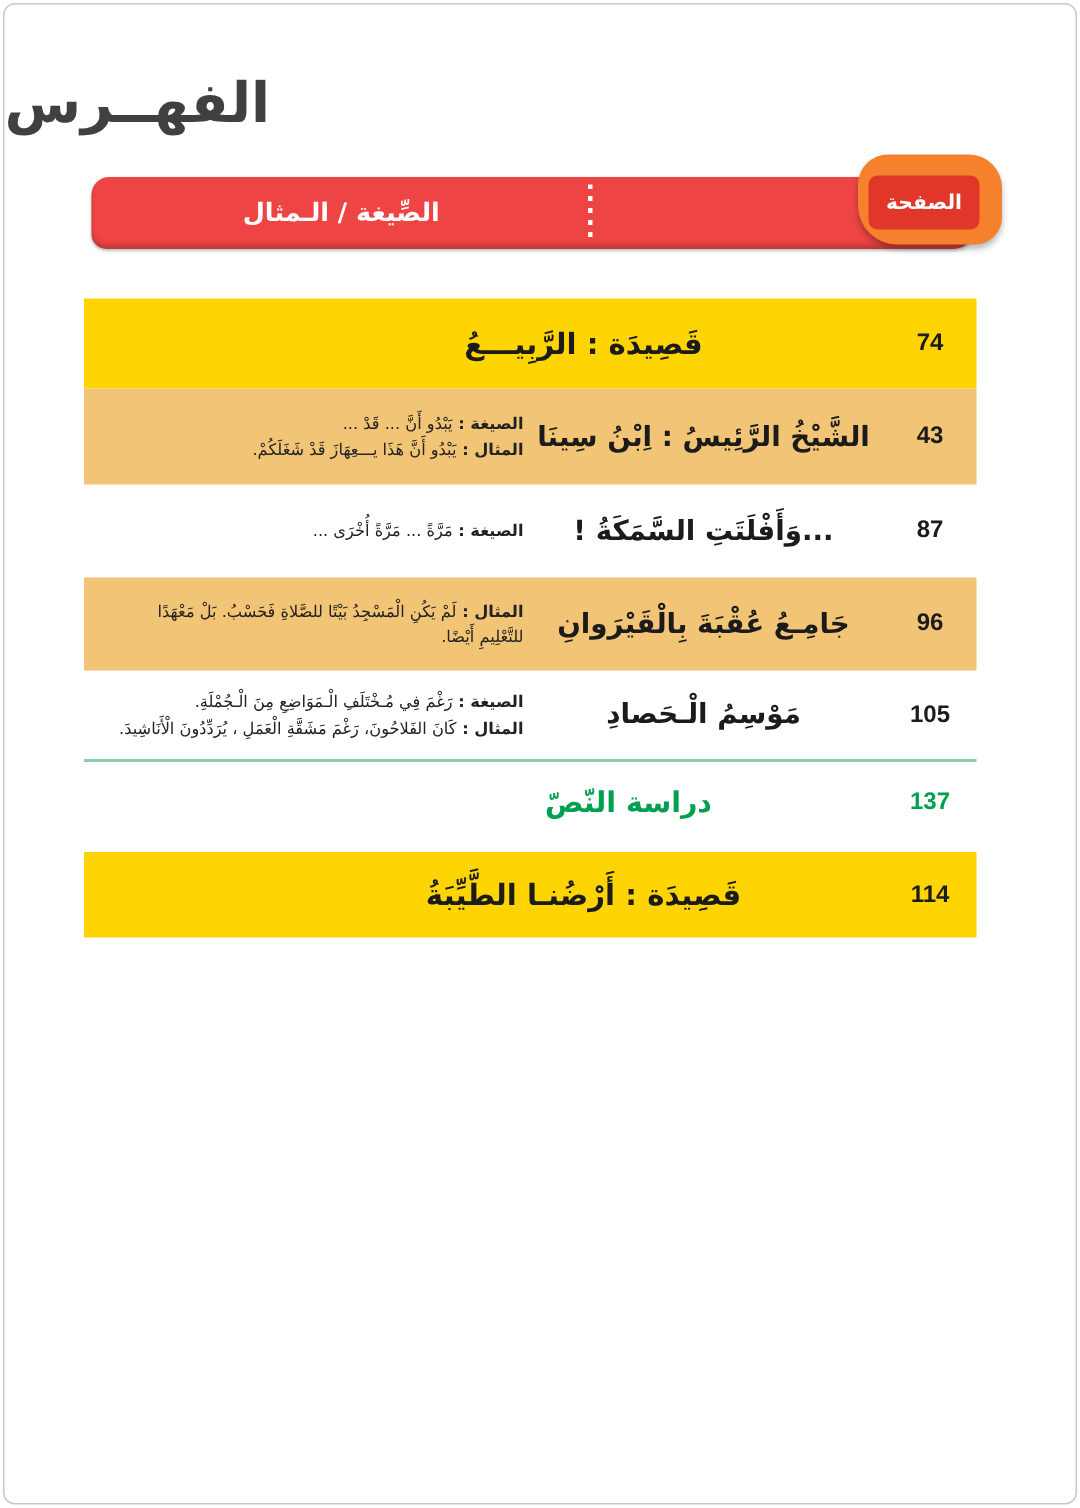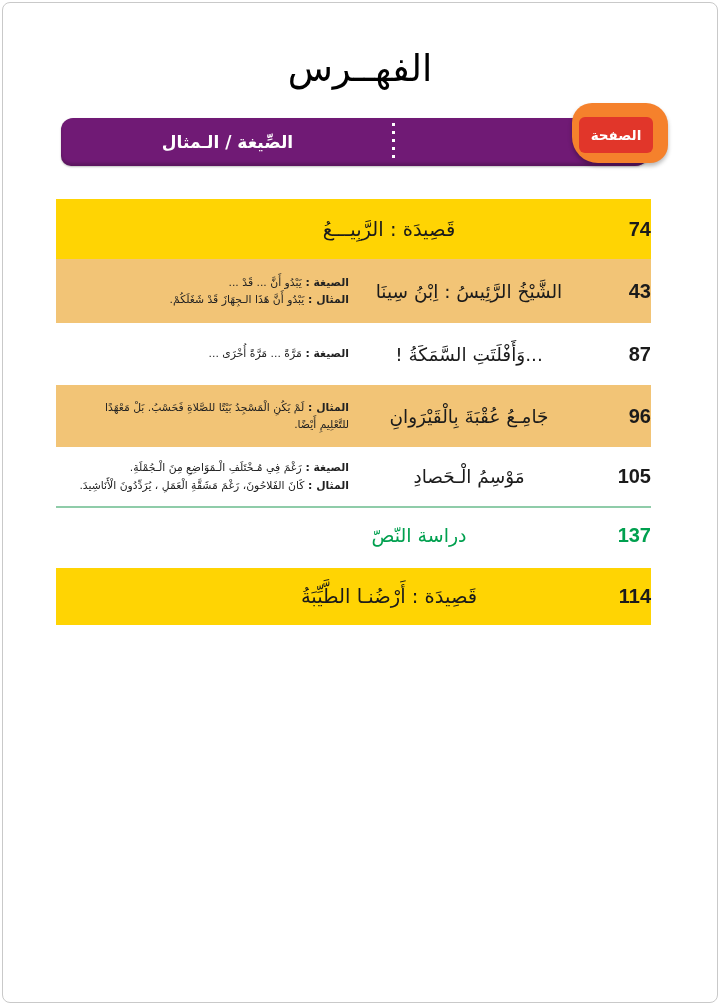--- a/index.html
+++ b/index.html
@@ -1,24 +1,24 @@
 <!DOCTYPE html>
 <html lang="ar"><head>
 <meta charset="utf-8">
 <style>
   html,body{margin:0;padding:0;background:#fff;}
   body{width:720px;height:1005px;position:relative;font-family:"DejaVu Sans",sans-serif;-webkit-font-smoothing:antialiased;}
   .sheet{position:absolute;inset:2px;background:#fff;border:1.5px solid #c9c9c9;border-radius:8px;overflow:hidden;}
 
-  .doc-title{position:absolute;top:44px;left:0;width:100%;text-align:center;
-    color:#000000;font-size:37px;font-weight:normal;letter-spacing:1px;}
+  .doc-title{position:absolute;top:44px;left:0;width:100%;text-align:left;
+    color:#404040;font-size:37px;font-weight:bold;letter-spacing:1px;}
 
   
   .header-bar{position:absolute;left:58px;top:115px;width:590px;height:48px;
-    background:#701a75;border-radius:12px 5px 16px 10px;
+    background:#ef4444;border-radius:12px 5px 16px 10px;
     box-shadow:inset 0 -3px 3px rgba(0,0,0,.18), 0 1px 2px rgba(0,0,0,.25);}
   .bar-label{position:absolute;top:0;height:48px;line-height:48px;text-align:center;
     color:#fff;font-weight:bold;font-size:17px;}
   .bar-label-format{left:0;width:333px;}
   .bar-label-title{left:333px;width:257px;}
   .dotted-divider{position:absolute;left:331px;top:5px;bottom:5px;width:3px;
     background:repeating-linear-gradient(to bottom,#fff 0 3px,transparent 3px 8px);}
 
   .page-tab{position:absolute;left:569px;top:100px;width:96px;height:60px;
     background:#F5812C;border-radius:20px 22px 18px 26px;
@@ -31,23 +31,23 @@
   .rows{position:absolute;left:53px;top:196px;width:595px;direction:rtl;}
   .row{display:flex;align-items:center;height:62px;color:#1b1b1b;}
   .rows>:nth-child(1){height:60px;}
   .rows>:nth-child(2){height:64px;}
   .rows>:nth-child(5){height:59px;}
   .rows>:nth-child(8){height:57px;margin-top:6px;}
   .row.yellow{background:#FFD403;}
   .row.tan{background:#F2C476;}
   .row.white{background:transparent;}
   .row.study{height:54px;color:#00A04F;}
-  .cell-num{width:62px;flex:0 0 62px;
-    font-family:"Liberation Sans","DejaVu Sans",sans-serif;font-weight:bold;font-size:20px;}
-  .cell-title{width:240px;flex:0 0 240px;text-align:center;font-weight:normal;font-size:18.5px;}
+  .cell-num{width:62px;flex:0 0 62px;text-align:center;
+    font-family:"Liberation Sans","DejaVu Sans",sans-serif;font-weight:bold;font-size:16px;}
+  .cell-title{width:240px;flex:0 0 240px;text-align:center;font-weight:bold;font-size:18.5px;}
   .row.yellow .cell-title{width:400px;flex:0 0 400px;font-size:19.5px;}
   .row.study .cell-title{width:340px;flex:0 0 340px;font-size:19px;}
   .cell-format{flex:1 1 auto;text-align:right;font-size:10.8px;line-height:1.6;color:#222;padding-left:23px;}
   .cell-format b{font-weight:bold;}
   .divider{height:2px;background:#8FCCA9;width:100%;}
 </style>
 </head>
 <body>
 
 <div class="sheet">
@@ -67,21 +67,21 @@
       <div class="row yellow">
         <div class="cell-num">74</div>
         <div class="cell-title">قَصِيدَة : الرَّبِيـــعُ</div>
         <div class="cell-format"></div>
       </div>
       <div class="row tan">
         <div class="cell-num">43</div>
         <div class="cell-title">الشَّيْخُ الرَّئِيسُ : اِبْنُ سِينَا</div>
         <div class="cell-format">
           <div><b>الصيغة : </b><span>يَبْدُو أَنَّ ... قَدْ ...</span></div>
-          <div><b>المثال : </b><span>يَبْدُو أَنَّ هَذَا الـجِهَازَ قَدْ شَغَلَكُمْ.</span></div>
+          <div><b>المثال : </b><span>يَبْدُو أَنَّ هَذَا يـــعِهَازَ قَدْ شَغَلَكُمْ.</span></div>
         </div>
       </div>
       <div class="row white">
         <div class="cell-num">87</div>
         <div class="cell-title">...وَأَفْلَتَتِ السَّمَكَةُ !</div>
         <div class="cell-format">
           <div><b>الصيغة : </b><span>مَرَّةً ... مَرَّةً أُخْرَى ...</span></div>
         </div>
       </div>
       <div class="row tan">

